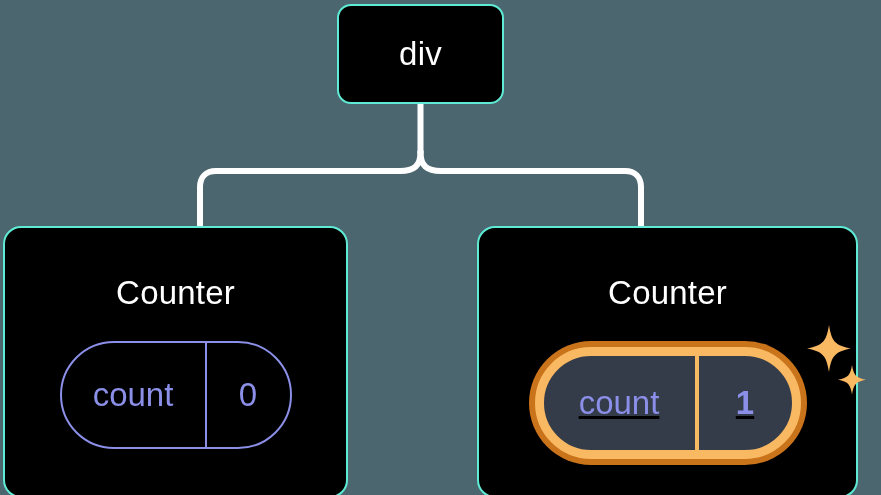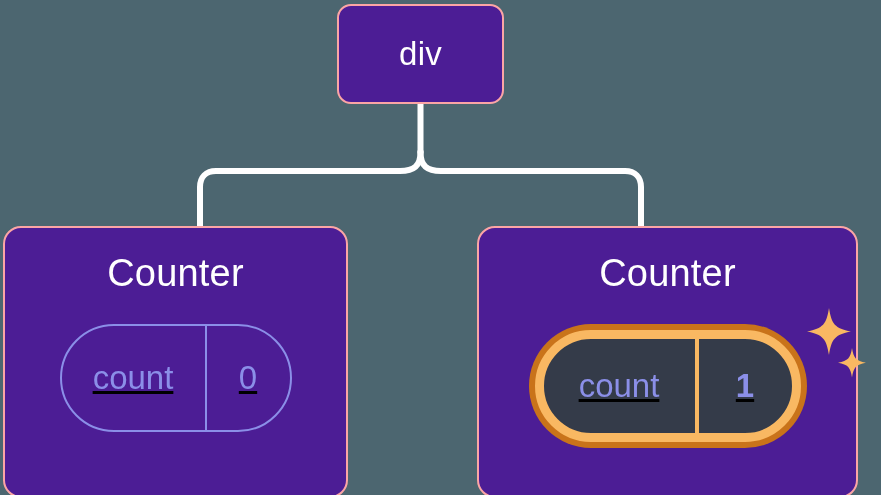--- a/index.html
+++ b/index.html
@@ -23,22 +23,22 @@
     position: absolute;
     left: 0;
     top: 0;
     width: 881px;
     height: 495px;
   }
 
   
   .node {
     position: absolute;
-    background: #4c1d95;
-    border: 2px solid #fca5a5;
+    background: #000000;
+    border: 2px solid #5eead4;
     border-radius: 16px;
     box-sizing: border-box;
   }
   .node-root {
     left: 337px;
     top: 4px;
     width: 167px;
     height: 100px;
     border-radius: 14px;
     display: flex;
@@ -56,23 +56,23 @@
     border-radius: 18px;
     display: flex;
     flex-direction: column;
     align-items: center;
   }
   .node-left  { left: 3px;   width: 345px; }
   .node-right { left: 477px; width: 381px; }
 
   .node-title {
     color: #ffffff;
-    font-size: 38px;
+    font-size: 33px;
     letter-spacing: 0.2px;
-    margin-top: 26px;
+    margin-top: 48px;
     line-height: 1;
   }
 
   
   .pill-wrap {
     position: relative;
     margin-top: 32px;
     display: flex;
     align-items: center;
     justify-content: center;

